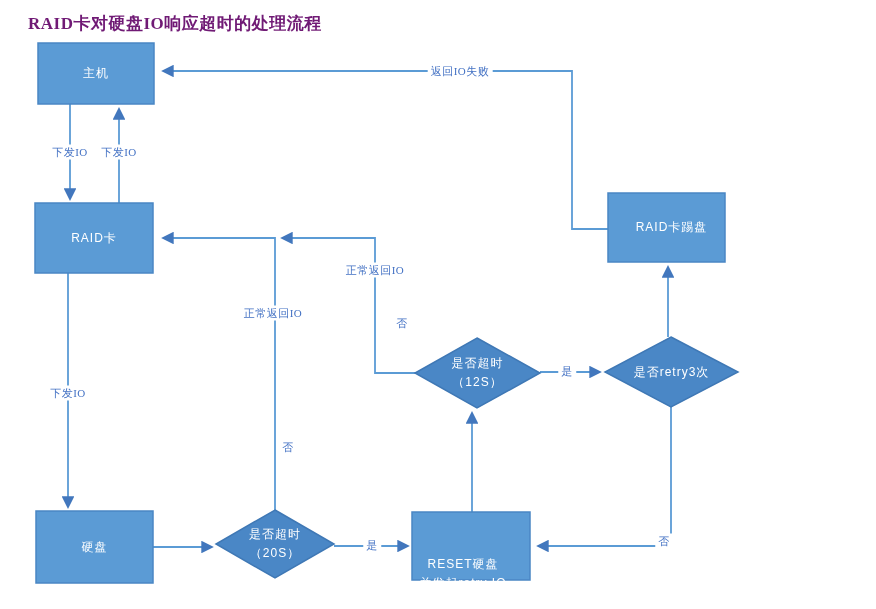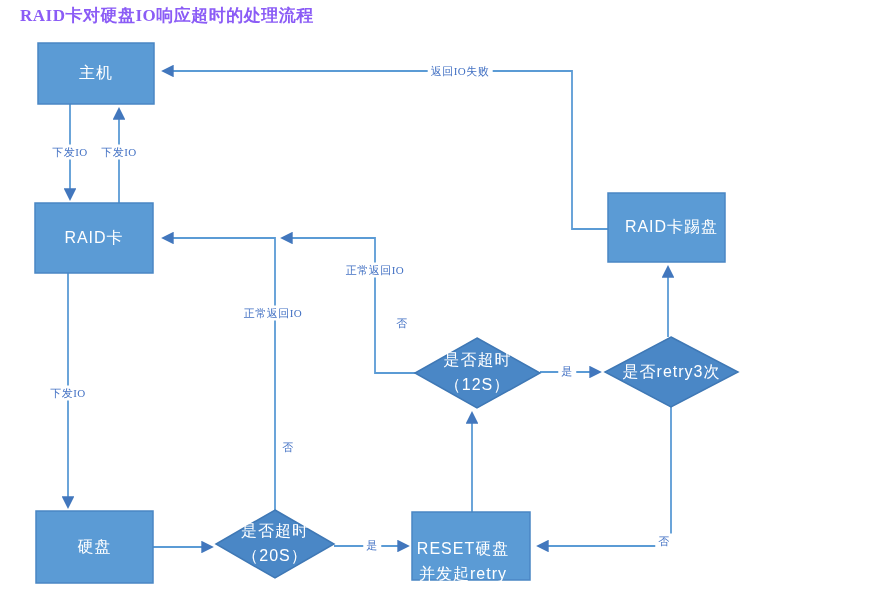--- a/index.html
+++ b/index.html
@@ -12,25 +12,25 @@
     position: relative;
     width: 876px;
     height: 609px;
     background: #ffffff;
     overflow: hidden;
   }
   .title {
     position: absolute;
     left: 20px;
     top: 4px;
-    margin: 0;
+    margin: 8px;
     font-family: "Liberation Serif", "DejaVu Serif", serif;
     font-size: 17px;
     font-weight: 700;
-    color: #8b5cf6;
+    color: #701a75;
     letter-spacing: 0.5px;
   }
   svg.canvas {
     position: absolute;
     left: 0;
     top: 0;
   }
   .edge {
     fill: none;
     stroke: #5b9bd5;
@@ -46,21 +46,21 @@
     stroke: #3f78b5;
     stroke-width: 1.5;
   }
   .node-label {
     position: absolute;
     display: flex;
     flex-direction: column;
     align-items: center;
     justify-content: center;
     color: #ffffff;
-    font-size: 16px;
+    font-size: 12px;
     letter-spacing: 1px;
     text-align: center;
     line-height: 1.55;
     pointer-events: none;
   }
   .edge-label {
     position: absolute;
     transform: translate(-50%, -50%);
     color: #4472c4;
     font-size: 11px;

